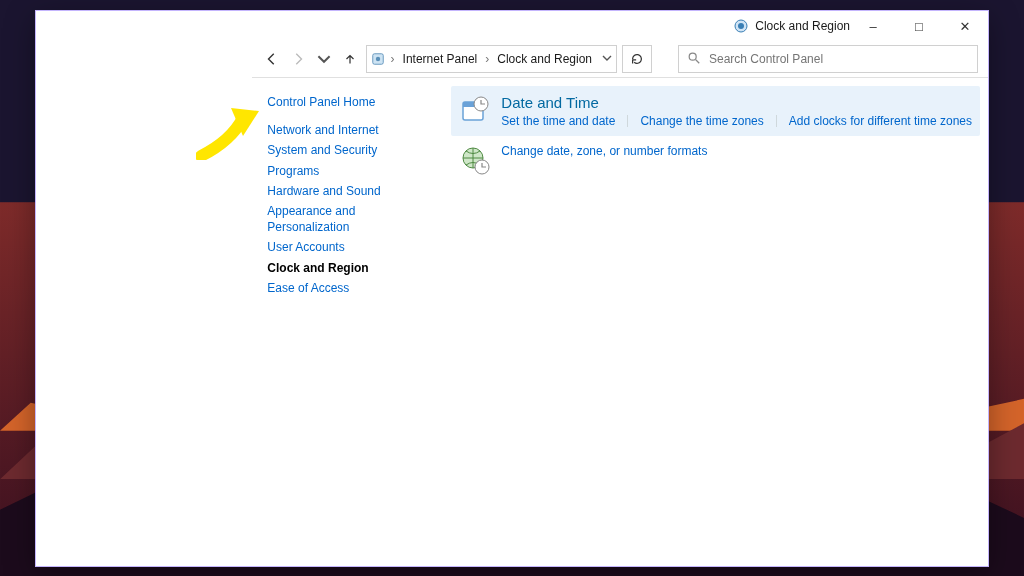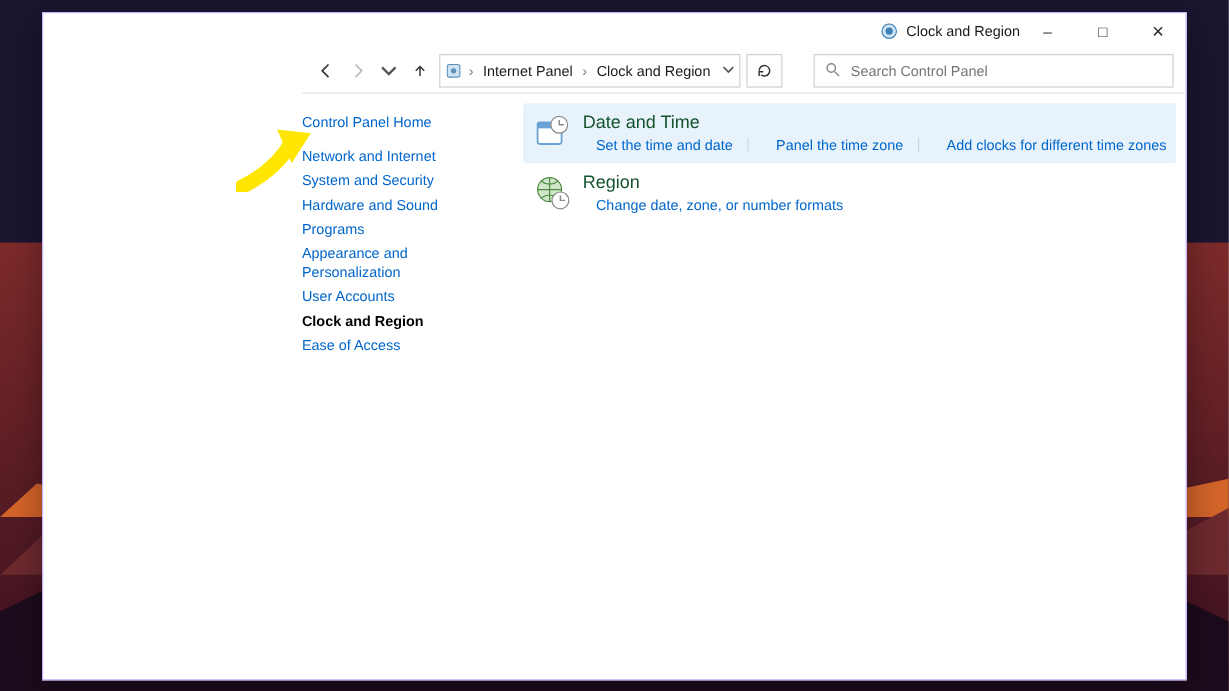--- a/index.html
+++ b/index.html
@@ -60,23 +60,23 @@
   .sidebar{width:var(--sidebar-w);padding:12px 16px 12px 20px;}
   .sidebar a{display:block;color:var(--blue);text-decoration:none;margin:4px 0;line-height:1.35;}
   .sidebar a.home{margin-bottom:12px;}
   .sidebar a.current{color:#000;font-weight:700;}
   .content{flex:1;padding:8px 8px 8px 8px;}
 
   .category{display:flex;gap:10px;padding:8px 8px;border-radius:2px;}
   .category.hl{background:#e8f2fb;}
   .caticon{width:32px;height:32px;flex-shrink:0;}
   .catbody{display:flex;flex-direction:column;gap:3px;}
-  .cattitle{font-size:15px;color:#14532d;}
+  .cattitle{font-size:15px;color:#0369a1;}
   .sublinks{display:flex;flex-wrap:wrap;align-items:center;}
-  .sublinks a{color:var(--blue);text-decoration:none;margin-left:11px;}
+  .sublinks a{color:var(--blue);text-decoration:none;}
   .sublinks .divider{width:1px;height:12px;background:#cfd8dc;margin:0 12px;}
 
   
   .chev{width:10px;height:10px;}
 
   
   .annotation{position:absolute;left:145px;top:75px;width:90px;height:85px;pointer-events:none;}
 </style>
 </head>
 <body>
@@ -163,22 +163,22 @@
       <input type="text" placeholder="Search Control Panel" style="">
     </div>
   </div>
 
   <div class="body">
     <div class="sidebar">
       <a href="#" class="home">Control Panel Home</a>
       <div id="sidebar-items">
           <a href="#">Network and Internet</a>
           <a href="#">System and Security</a>
+          <a href="#">Programs</a>
           <a href="#">Hardware and Sound</a>
-          <a href="#">Programs</a>
           <a href="#">Appearance and Personalization</a>
           <a href="#">User Accounts</a>
           <a href="#" class="current">Clock and Region</a>
           <a href="#">Ease of Access</a>
         </div>
     </div>
 
     <div class="content">
       <div id="categories">
           <div class="category hl">
@@ -186,35 +186,34 @@
                 <rect x="4" y="8" width="20" height="18" rx="2" fill="#fff" stroke="#6aa2d8" stroke-width="1.5"></rect>
                 <rect x="4" y="8" width="20" height="5" fill="#6aa2d8"></rect>
                 <circle cx="22" cy="10" r="7" fill="#fff" stroke="#888"></circle>
                 <path d="M22 6 V10 H26" stroke="#888" fill="none" stroke-width="1.2"></path>
               </svg></span>
             <div class="catbody">
               <a href="#" class="cattitle" style="text-decoration: none;">Date and Time</a>
               <div class="sublinks">
                 <a href="#">Set the time and date</a>
                 <span class="divider"></span>
-                <a href="#">Panel the time zone</a>
+                <a href="#">Change the time zones</a>
                 <span class="divider"></span>
                 <a href="#">Add clocks for different time zones</a>
               </div>
             </div>
           </div>
           <div class="category">
             <span class="caticon"><svg viewBox="0 0 32 32">
                 <circle cx="14" cy="14" r="10" fill="#cfe7c8" stroke="#4f8a43"></circle>
                 <path d="M4 14 H24 M14 4 V24 M7 7 Q14 12 21 7 M7 21 Q14 16 21 21" stroke="#4f8a43" fill="none"></path>
                 <circle cx="23" cy="23" r="7" fill="#fff" stroke="#888"></circle>
                 <path d="M23 19 V23 H27" stroke="#888" fill="none" stroke-width="1.2"></path>
               </svg></span>
             <div class="catbody">
-              <a href="#" class="cattitle" style="text-decoration: none;">Region</a>
               <div class="sublinks">
                 <a href="#">Change date, zone, or number formats</a>
               </div>
             </div>
           </div>
         </div>
     </div>
   </div>
 
   <svg class="annotation" viewBox="0 0 90 85">

